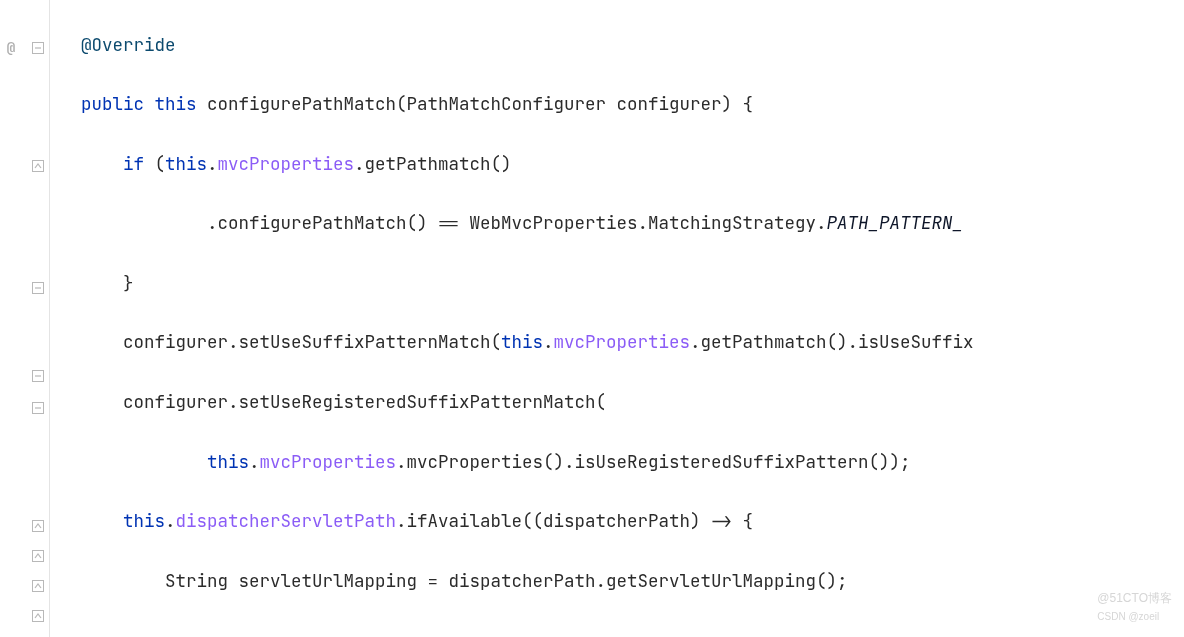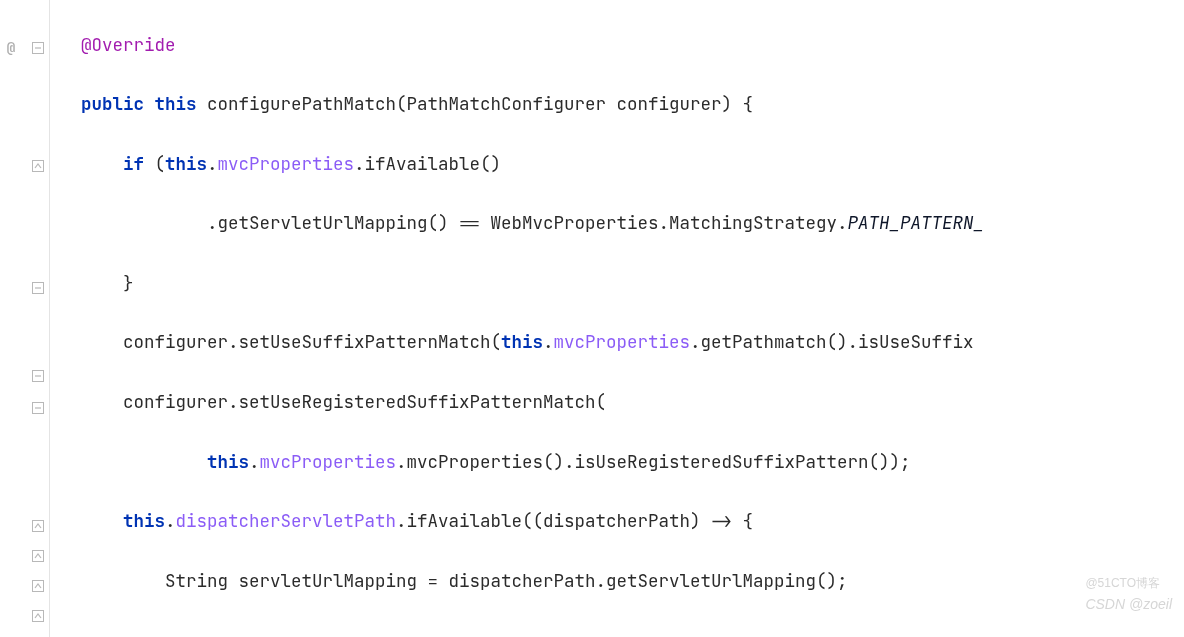--- a/index.html
+++ b/index.html
@@ -41,28 +41,28 @@
   .fold svg { display: block; }
   .code {
     position: absolute;
     left: 60px;
     top: 0;
     right: 0;
     white-space: pre;
     color: #2b2b2b;
   }
   .line { height: 29.8px; }
-  .kw { color: #0033b3; font-weight: bold; }
-  .ann { color: #a21caf; }
+  .kw { color: #0033b3; font-weight: normal; }
+  .ann { color: #0c4a6e; }
   .field { color: #8b5cf6; }
   .staticf { color: #0f172a; font-style: italic; }
   .watermark {
     position: absolute;
     right: 12px;
-    bottom: 20px;
+    bottom: 12px;
     color: #d6d6d6;
     font-size: 12px;
     font-family: Arial, sans-serif;
   }
 </style>
 </head>
 <body>
 
 <div class="gutter">
   <span class="gutter-icon" style="top:36px;">@</span>
@@ -118,33 +118,33 @@
     <svg viewBox="0 0 12 12" width="12" height="12">
         <rect x="0.5" y="0.5" width="11" height="11" fill="none" stroke="#b8b8b8"></rect>
         <path d="M3 8 L6 4 L9 8" fill="none" stroke="#b8b8b8" stroke-width="1.2"></path>
       </svg>
   </span>
 </div>
 
 <div class="code">
 <div class="line">  <span class="ann">@Override</span></div>
 <div class="line">  <span class="kw">public</span> <span class="kw">this</span><span> configurePathMatch(PathMatchConfigurer configurer) {</span></div>
-<div class="line">      <span class="kw">if</span><span> (</span><span class="kw">this</span><span>.</span><span class="field">mvcProperties</span><span>.ifAvailable()</span></div>
-<div class="line">              <span>.getServletUrlMapping() == WebMvcProperties.MatchingStrategy.</span><span class="staticf">PATH_PATTERN_</span></div>
+<div class="line">      <span class="kw">if</span><span> (</span><span class="kw">this</span><span>.</span><span class="field">mvcProperties</span><span>.getPathmatch()</span></div>
+<div class="line">              <span>.configurePathMatch() == WebMvcProperties.MatchingStrategy.</span><span class="staticf">PATH_PATTERN_</span></div>
 <div class="line">      <span>}</span></div>
 <div class="line">      <span>configurer.setUseSuffixPatternMatch(</span><span class="kw">this</span><span>.</span><span class="field">mvcProperties</span><span>.getPathmatch().isUseSuffix</span></div>
 <div class="line">      <span>configurer.setUseRegisteredSuffixPatternMatch(</span></div>
 <div class="line">              <span class="kw">this</span><span>.</span><span class="field">mvcProperties</span><span>.mvcProperties().isUseRegisteredSuffixPattern());</span></div>
 <div class="line">      <span class="kw">this</span><span>.</span><span class="field">dispatcherServletPath</span><span>.ifAvailable((dispatcherPath) -&gt; {</span></div>
 <div class="line">          <span>String servletUrlMapping = dispatcherPath.getServletUrlMapping();</span></div>
 
 
 
 
 
 
 
 </div>
 
 <div class="watermark">
   <div>@51CTO博客</div>
-  <div style="font-size:14px;font-style:italic;">CSDN @zoeil</div>
+  <div style="font-size:10px;">CSDN @zoeil</div>
 </div>
 
 </body></html>

